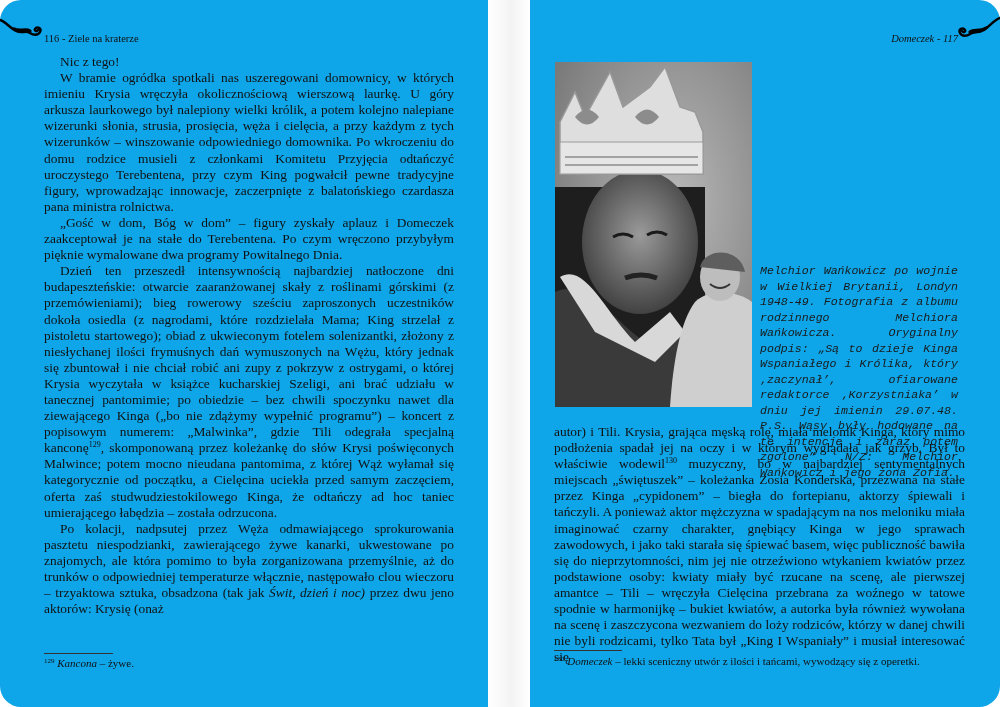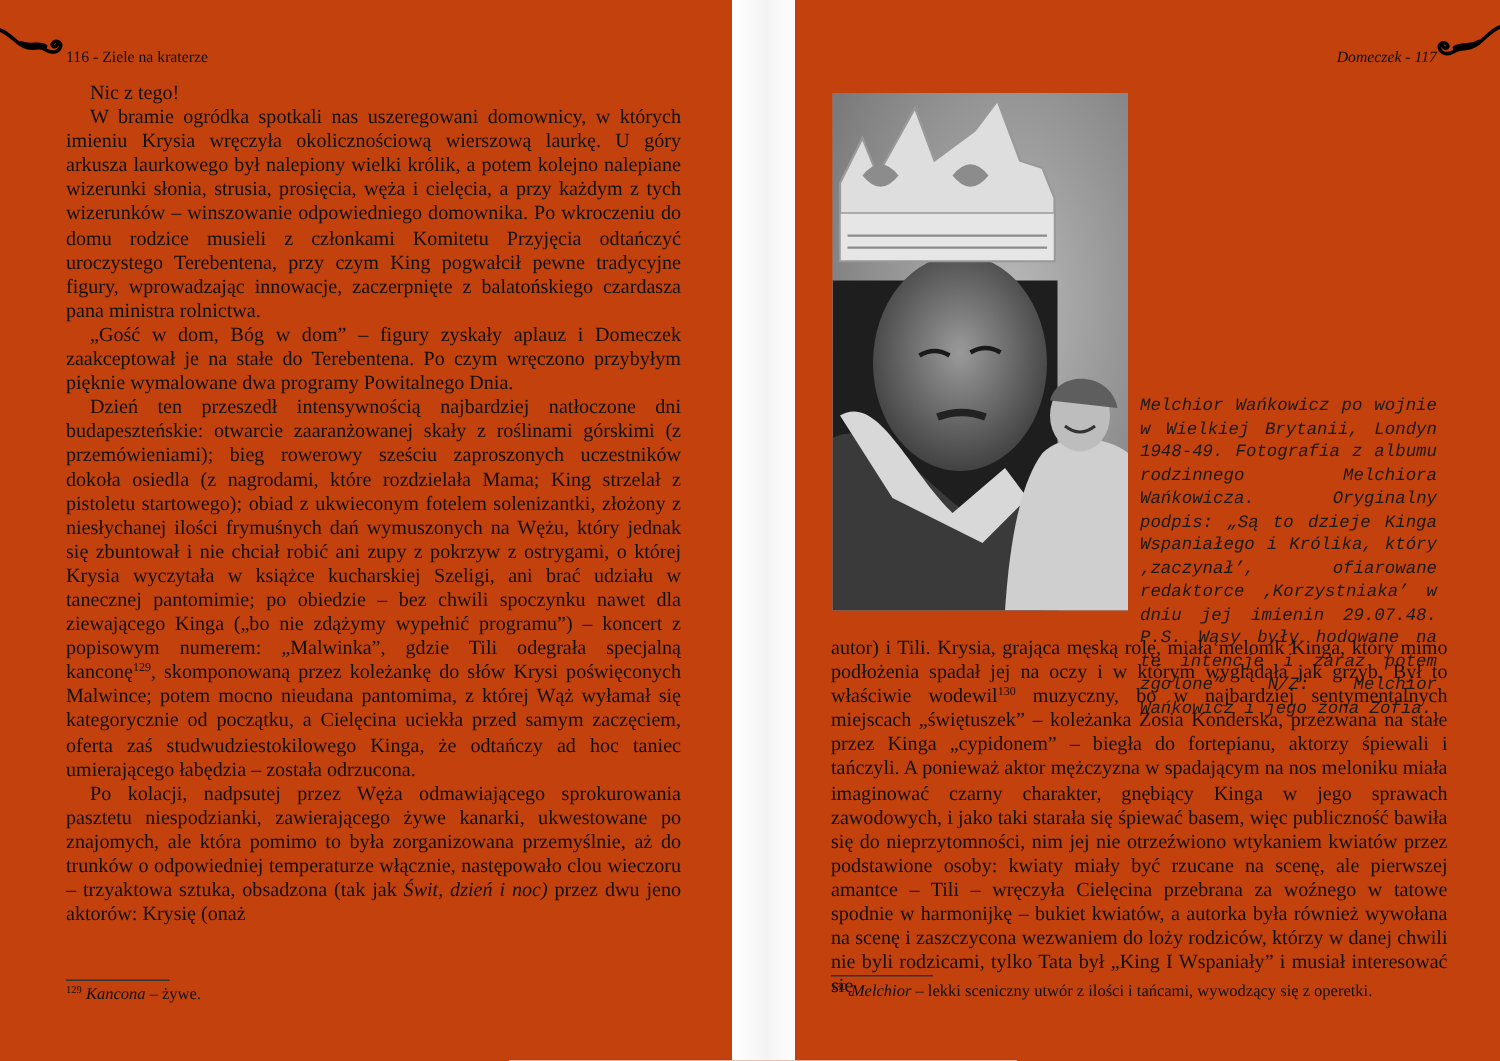--- a/index.html
+++ b/index.html
@@ -1,18 +1,18 @@
 <!DOCTYPE html>
 <html><head>
 <meta charset="utf-8">
 <style>
   html, body { margin: 0; padding: 0; background: #ffffff; }
   body { width: 1000px; height: 707px; position: relative; overflow: hidden;
          font-family: "Liberation Serif", serif; color: #111; }
-  .spread { position: absolute; inset: 0; background: #c2410c; }
+  .spread { position: absolute; inset: 0; background: #0ea5e9; border-radius: 21px; }
   .gutter { position: absolute; left: 488px; top: 0; width: 42px; height: 707px;
             background: linear-gradient(to right, #fff 0%, #f6f6f6 45%, #f3f3f3 55%, #fff 100%); }
   .page { position: absolute; top: 0; height: 707px; }
   .page.left { left: 0; width: 500px; }
   .page.right { left: 500px; width: 500px; }
 
   .running-head { position: absolute; top: 32px; font-size: 10.5px; line-height: 14px; white-space: nowrap; }
   .left .running-head { left: 44px; }
   .right .running-head { right: 42px; font-style: italic; }
   .ornament { position: absolute; top: 16px; }
@@ -109,15 +109,15 @@
         </g>
       </svg>
     </div>
     <div class="caption">Melchior Wańkowicz po wojnie w Wielkiej Brytanii, Londyn 1948-49. Fotografia z albumu rodzinnego Melchiora Wańkowicza. Oryginalny podpis: „Są to dzieje Kinga Wspaniałego i Królika, który ‚zaczynał’, ofiarowane redaktorce ‚Korzystniaka’ w dniu jej imienin 29.07.48. P.S. Wąsy były hodowane na te intencje i zaraz potem zgolone” N/Z: Melchior Wańkowicz i jego żona Zofia.</div>
 
     <div class="body-text">
       <p class="noindent"><span>autor) i Tili. Krysia, grająca męską rolę, miała melonik Kinga, który mimo podłożenia spadał jej na oczy i w którym wyglądała jak grzyb. Był to właściwie wodewil</span><sup>130</sup><span> muzyczny, bo w najbardziej sentymentalnych miejscach „świętuszek” – koleżanka Zosia Konderska, przezwana na stałe przez Kinga „cypidonem” – biegła do fortepianu, aktorzy śpiewali i tańczyli. A ponieważ aktor mężczyzna w spadającym na nos meloniku miała imaginować czarny charakter, gnębiący Kinga w jego sprawach zawodowych, i jako taki starała się śpiewać basem, więc publiczność bawiła się do nieprzytomności, nim jej nie otrzeźwiono wtykaniem kwiatów przez podstawione osoby: kwiaty miały być rzucane na scenę, ale pierwszej amantce – Tili – wręczyła Cielęcina przebrana za woźnego w tatowe spodnie w harmonijkę – bukiet kwiatów, a autorka była również wywołana na scenę i zaszczycona wezwaniem do loży rodziców, którzy w danej chwili nie byli rodzicami, tylko Tata był „King I Wspaniały” i musiał interesować się</span></p>
     </div>
 
     <div class="fn-rule"></div>
-    <div class="footnote"><sup>130</sup> <i>Melchior</i><span> – lekki sceniczny utwór z ilości i tańcami, wywodzący się z operetki.</span></div>
+    <div class="footnote"><sup>130</sup> <i>Domeczek</i><span> – lekki sceniczny utwór z ilości i tańcami, wywodzący się z operetki.</span></div>
   </div>
 </div>
 
 </body></html>

